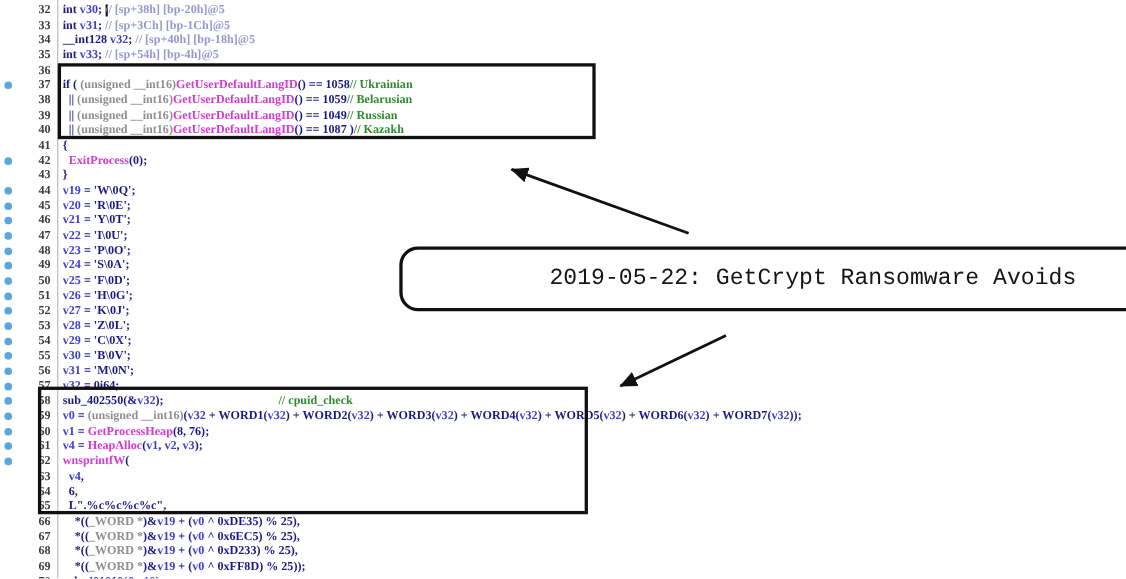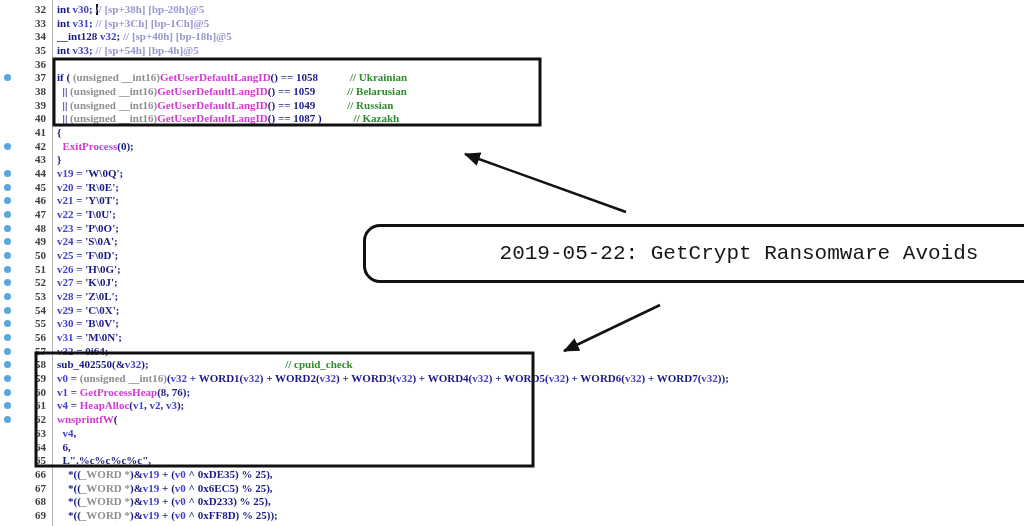--- a/index.html
+++ b/index.html
@@ -26,21 +26,21 @@
   }
   .num{
     display:inline-block;width:46px;text-align:right;
     color:var(--line-number);
   }
   .codetext{padding-left:11px;white-space:pre;}
   .seg-k{color:var(--keyword);}
   .seg-v{color:var(--variable);}
   .seg-f{color:var(--api-call);}
   .seg-c{color:var(--auto-comment);}
-  .seg-g{color:var(--green-comment);padding-left:32px;}
+  .seg-g{color:var(--green-comment);}
   .seg-y{color:var(--cast-gray);}
   .caret{
     display:inline-block;width:2px;height:11px;margin-right:-2px;
     background:#161616;vertical-align:text-bottom;
   }
 
   
   #overlay{position:absolute;left:0;top:0;pointer-events:none;}
 
   

